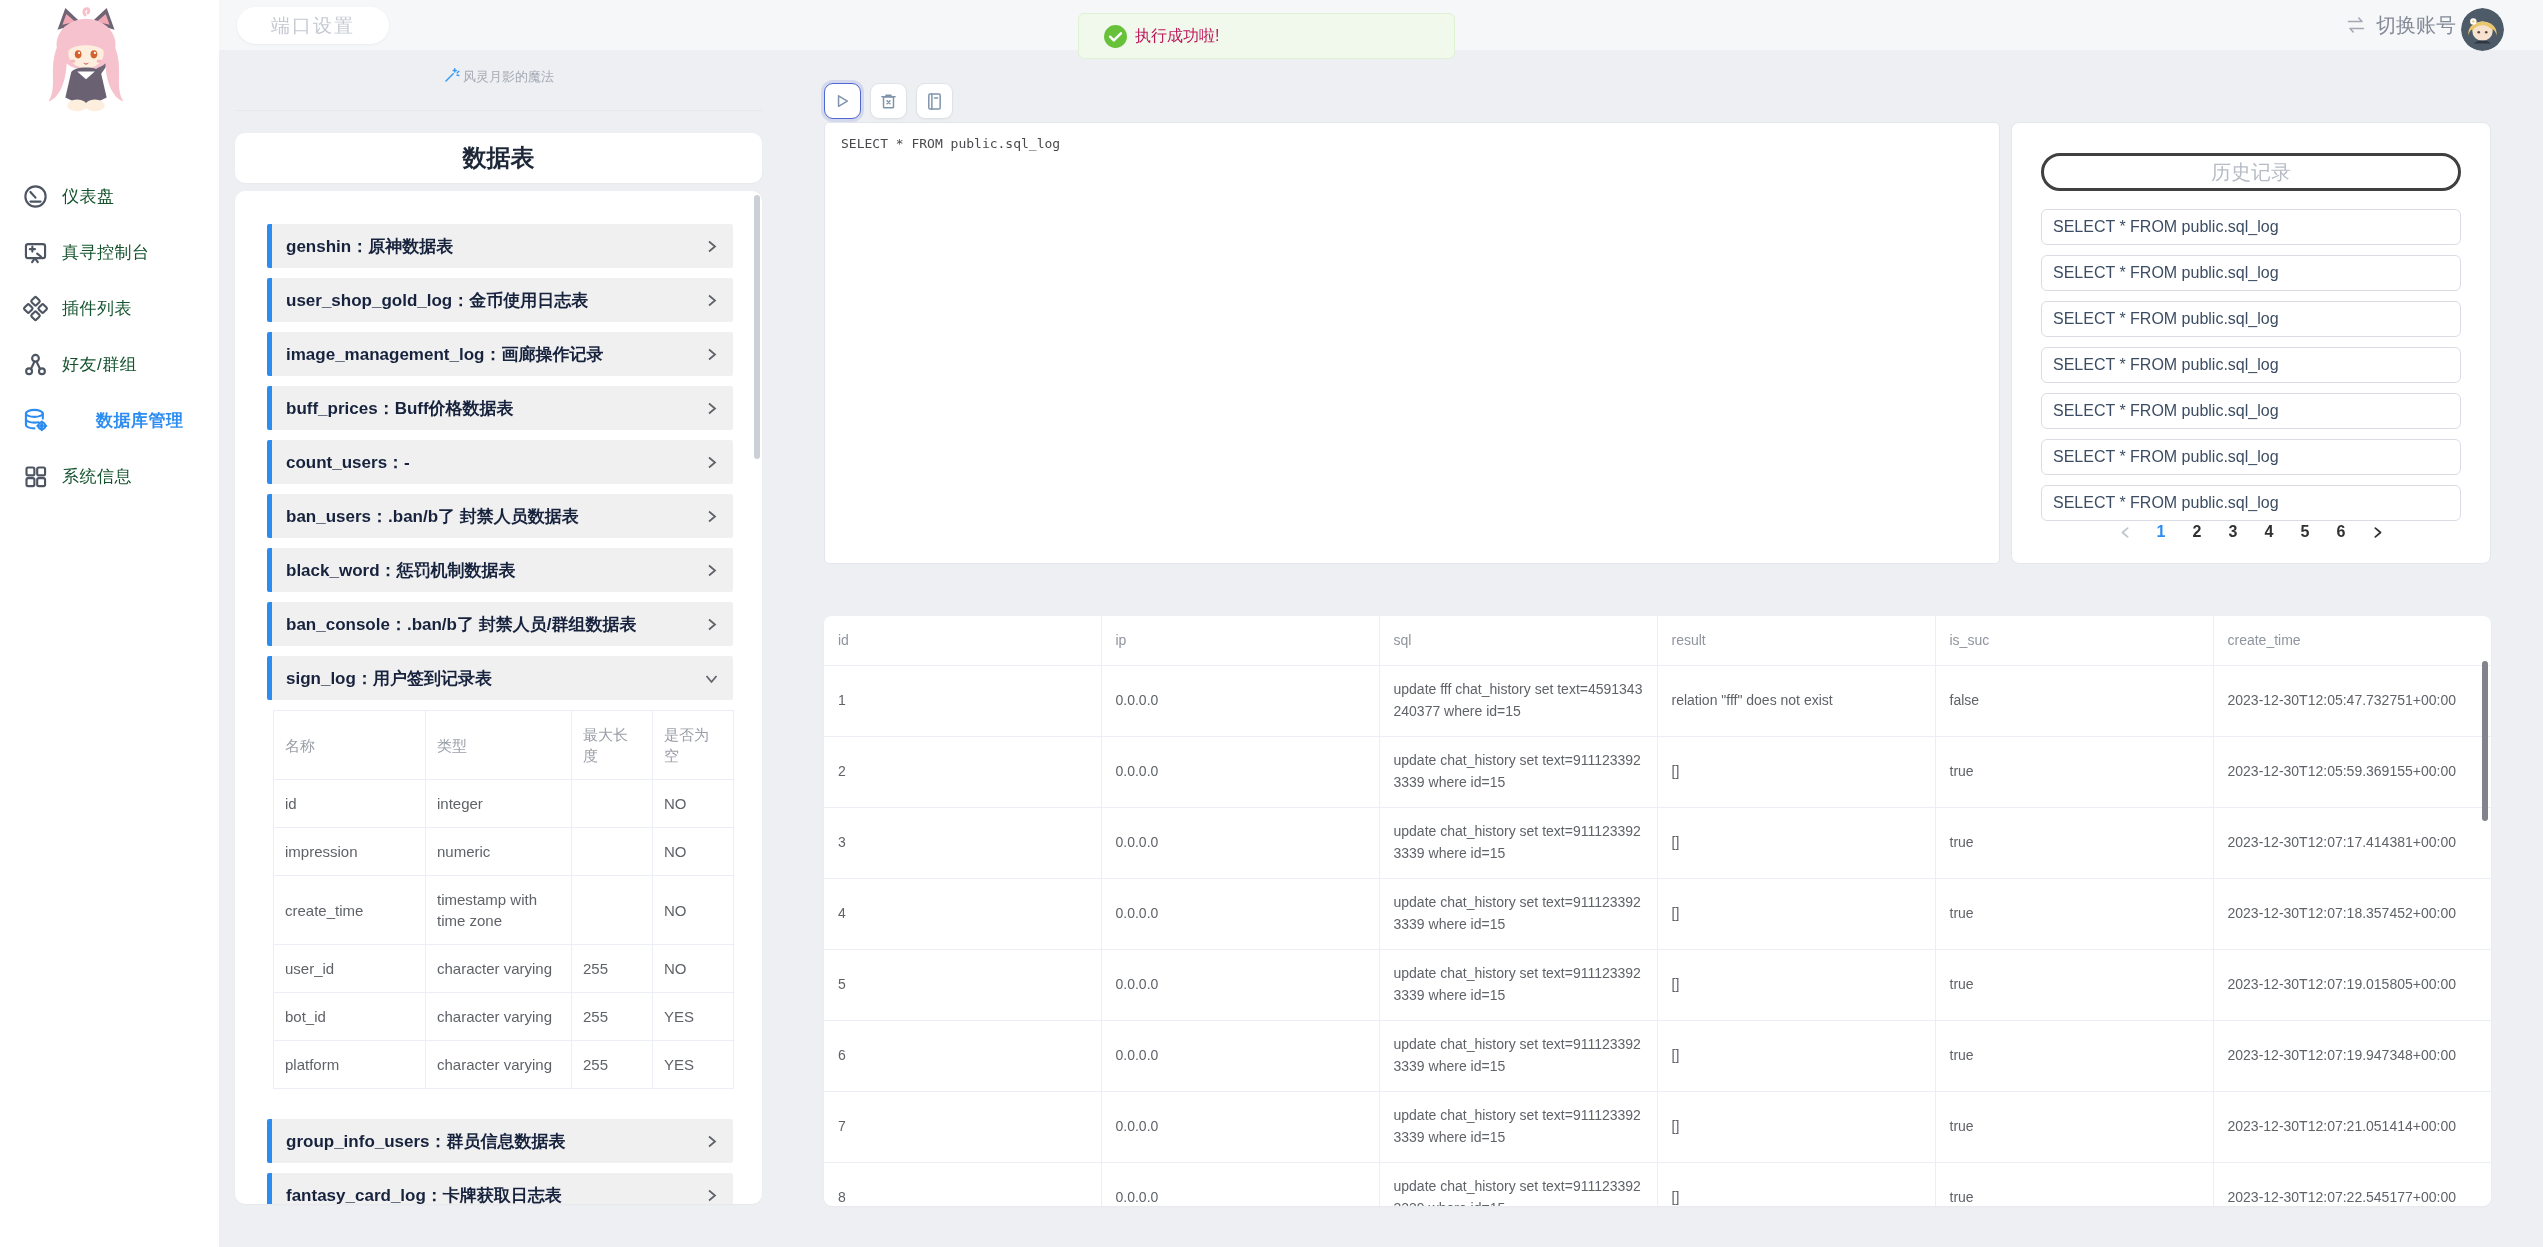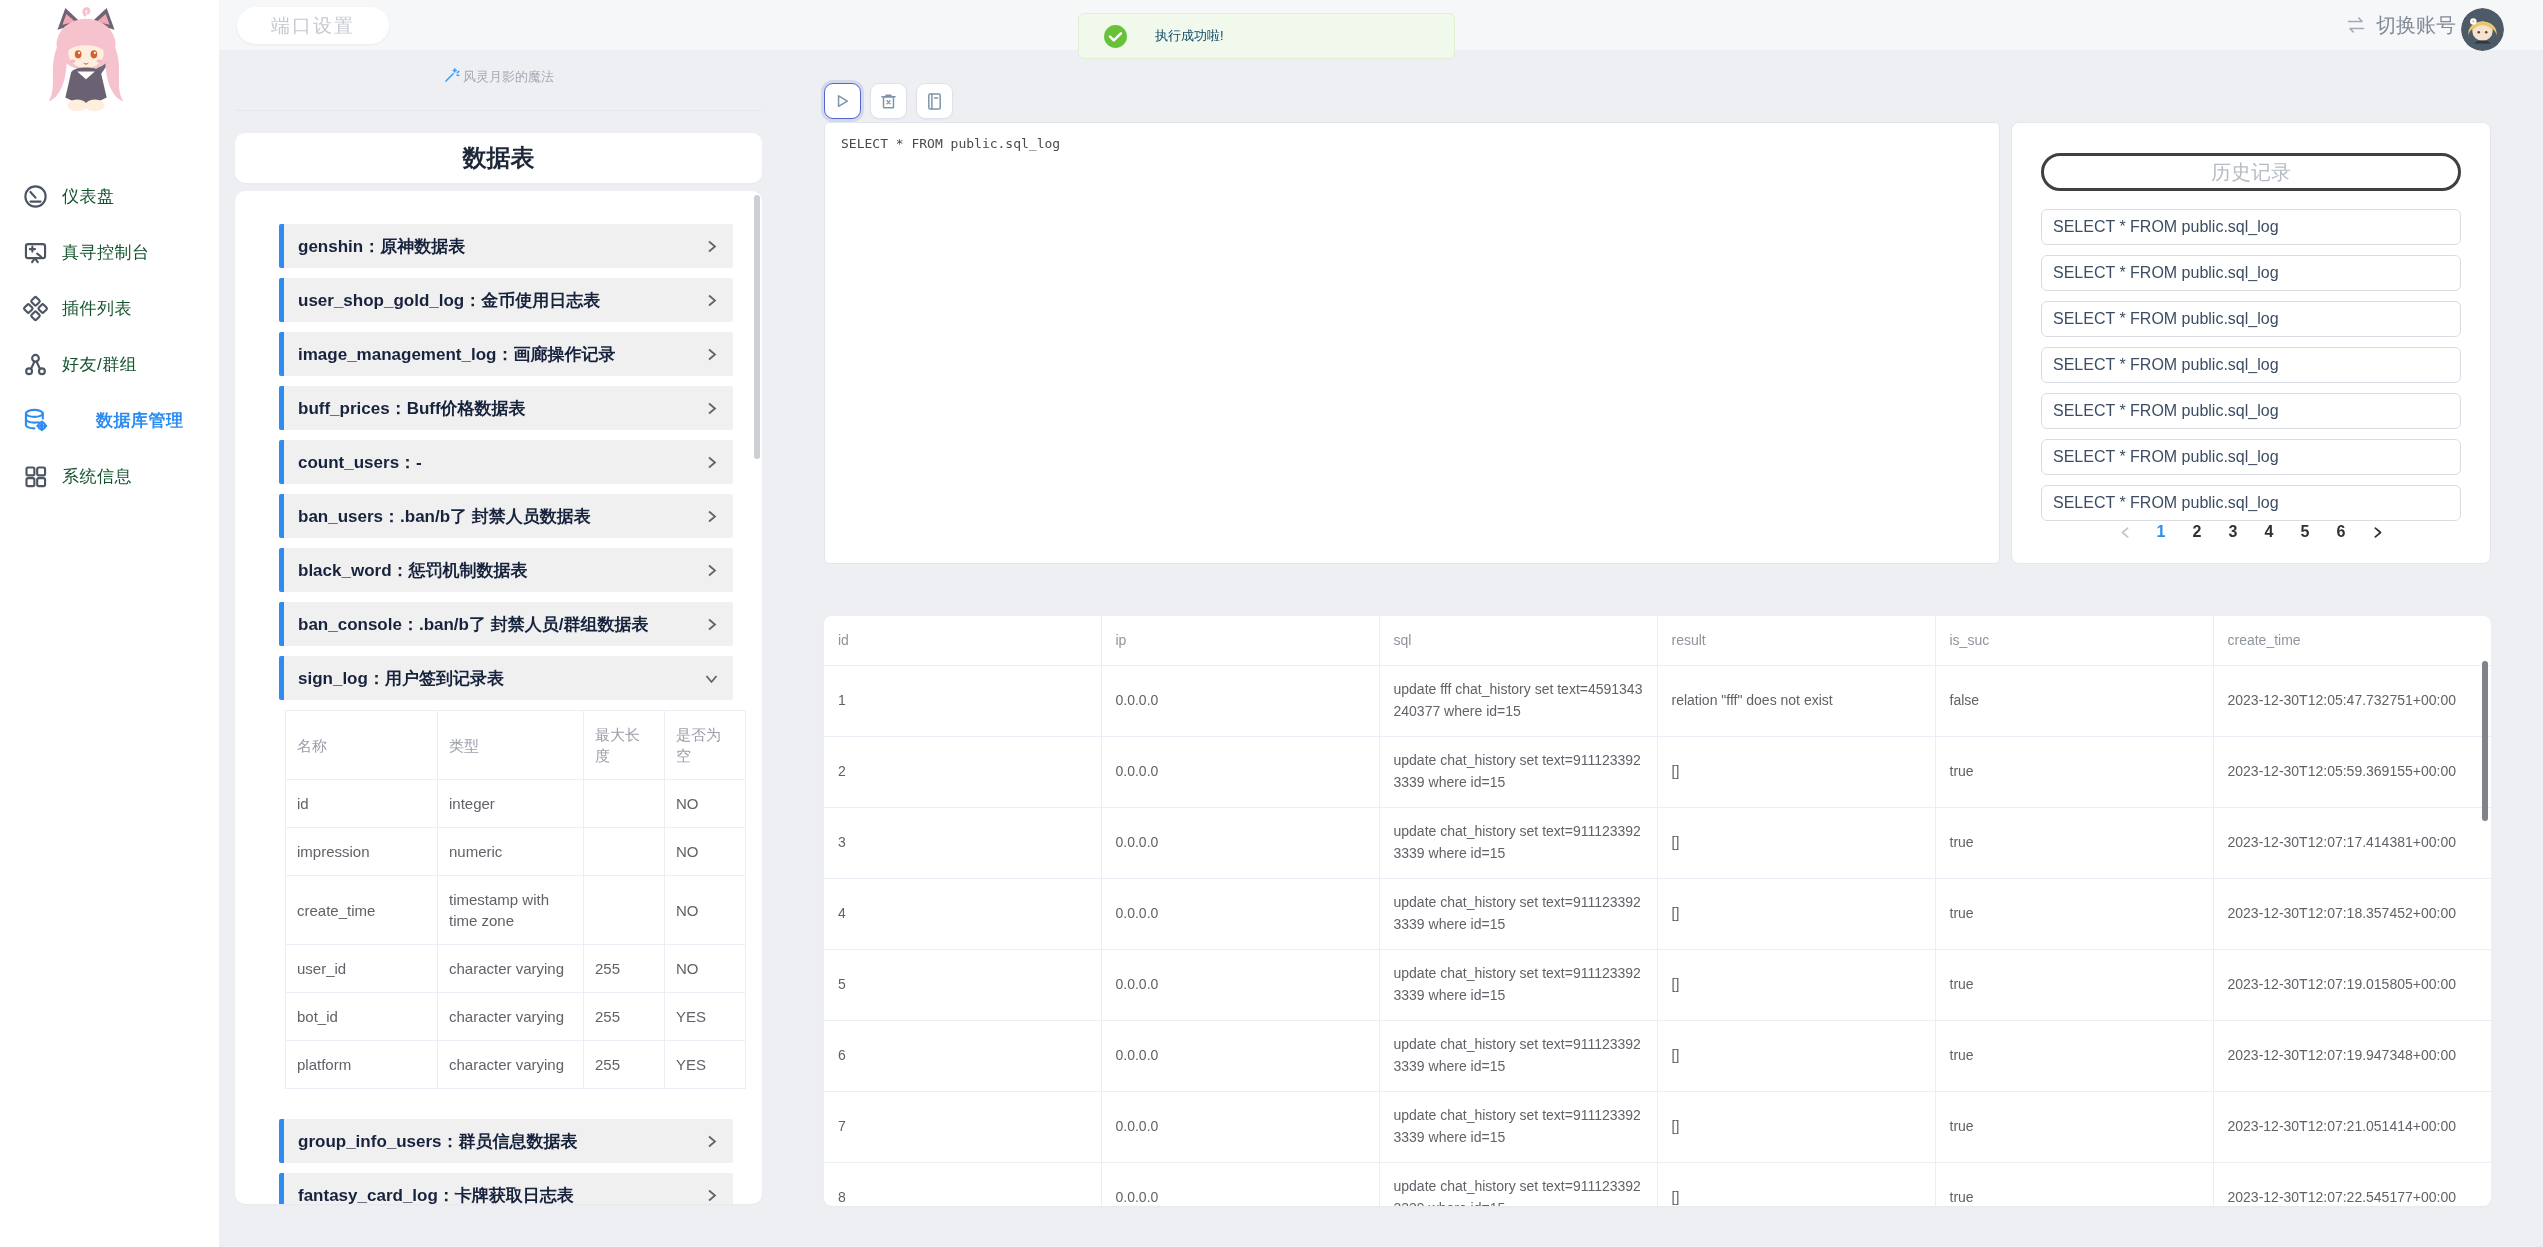--- a/index.html
+++ b/index.html
@@ -20,33 +20,33 @@
   .menu-item.active { color:#2d8cf0;gap:34px; }
   .menu-item.active svg { stroke:#2d8cf0; }
   .menu-item.active .mlabel { font-weight:700; }
   
   .topbar { position:absolute; left:219px; top:0; width:2324px; height:50px; background:#f6f7f9; }
   .port-btn { position:absolute; left:237px; top:7px; width:152px; height:37px; background:#fff; border:none; border-radius:19px;
     color:#c5c9d1; font-size:19px; letter-spacing:2px; font-family:inherit; box-shadow:0 1px 3px rgba(0,0,0,.05); cursor:pointer; }
   .toast { position:absolute; left:1078px; top:13px; width:377px; height:46px; background:#f0f9eb; border:1px solid #dff0d3;
     border-radius:6px; display:flex; align-items:center; padding-left:24px; z-index:20; }
   .toast svg { width:25px; height:25px; flex:none; }
-  .toast .toast-text { margin-left:27px; color:#0c4a6e; font-size:13px; }
+  .toast .toast-text { margin-left:7px; color:#be185d; font-size:16px; }
   .account { position:absolute; left:2344px; top:0; height:50px; display:flex; align-items:center; cursor:pointer; }
   .account svg.swap { width:24px; height:24px; stroke:#a3a9b3; fill:none; stroke-width:1.6; stroke-linecap:round; stroke-linejoin:round; }
   .account .acc-label { margin-left:8px; font-size:20px; color:#838a97; }
   .avatar-wrap { position:absolute; left:2461px; top:8px; width:43px; height:43px; border-radius:50%; overflow:hidden; cursor:pointer; }
   
   .watermark { position:absolute; left:235px; top:68px; width:527px; display:flex; justify-content:center; align-items:center; color:#a5aab4; font-size:13px; }
   .watermark svg { width:17px; height:17px; stroke:#3c9bf2; fill:none; stroke-width:1.8; stroke-linecap:round; margin-right:3px; margin-top:-4px; }
   .panel-divider { position:absolute; left:235px; top:110px; width:527px; height:1px; background:#e5e7eb; }
   .panel-title-card { position:absolute; left:235px; top:133px; width:527px; height:50px; background:#fff; border-radius:10px;
     display:flex; align-items:center; justify-content:center; font-size:24px; font-weight:700; color:#1d2737; box-shadow:0 1px 2px rgba(0,0,0,.03); }
   .list-card { position:absolute; left:235px; top:191px; width:527px; height:1013px; background:#fff; border-radius:10px;
-    padding:33px 29px 0 44px; overflow:hidden; box-shadow:0 1px 2px rgba(0,0,0,.03); }
+    padding:33px 29px 0 32px; overflow:hidden; box-shadow:0 1px 2px rgba(0,0,0,.03); }
   .tbl-item { height:44px; background:#f0f0f1; border-left:5px solid #2d8cf0; border-radius:2px; margin-bottom:10px;
     display:flex; align-items:center; justify-content:space-between; padding:0 14px; cursor:pointer; }
   .tbl-item .tlabel { font-size:17px; font-weight:700; color:#17233d; white-space:nowrap; overflow:hidden; }
   .tbl-item svg { width:15px; height:15px; stroke:#5f6368; fill:none; stroke-width:1.4; flex:none; }
   .tbl-item svg.down { transform:rotate(90deg); }
   .schema-wrap { margin:8px 0 30px 6px; }
   table.schema { border-collapse:collapse; table-layout:fixed; width:460px; }
   table.schema th, table.schema td { border:1px solid #ebeef5; text-align:left; padding:13px 11px; font-size:15px; line-height:1.4; }
   table.schema th { color:#9a9ea8; font-weight:400; }
   table.schema td { color:#5f6368; }

